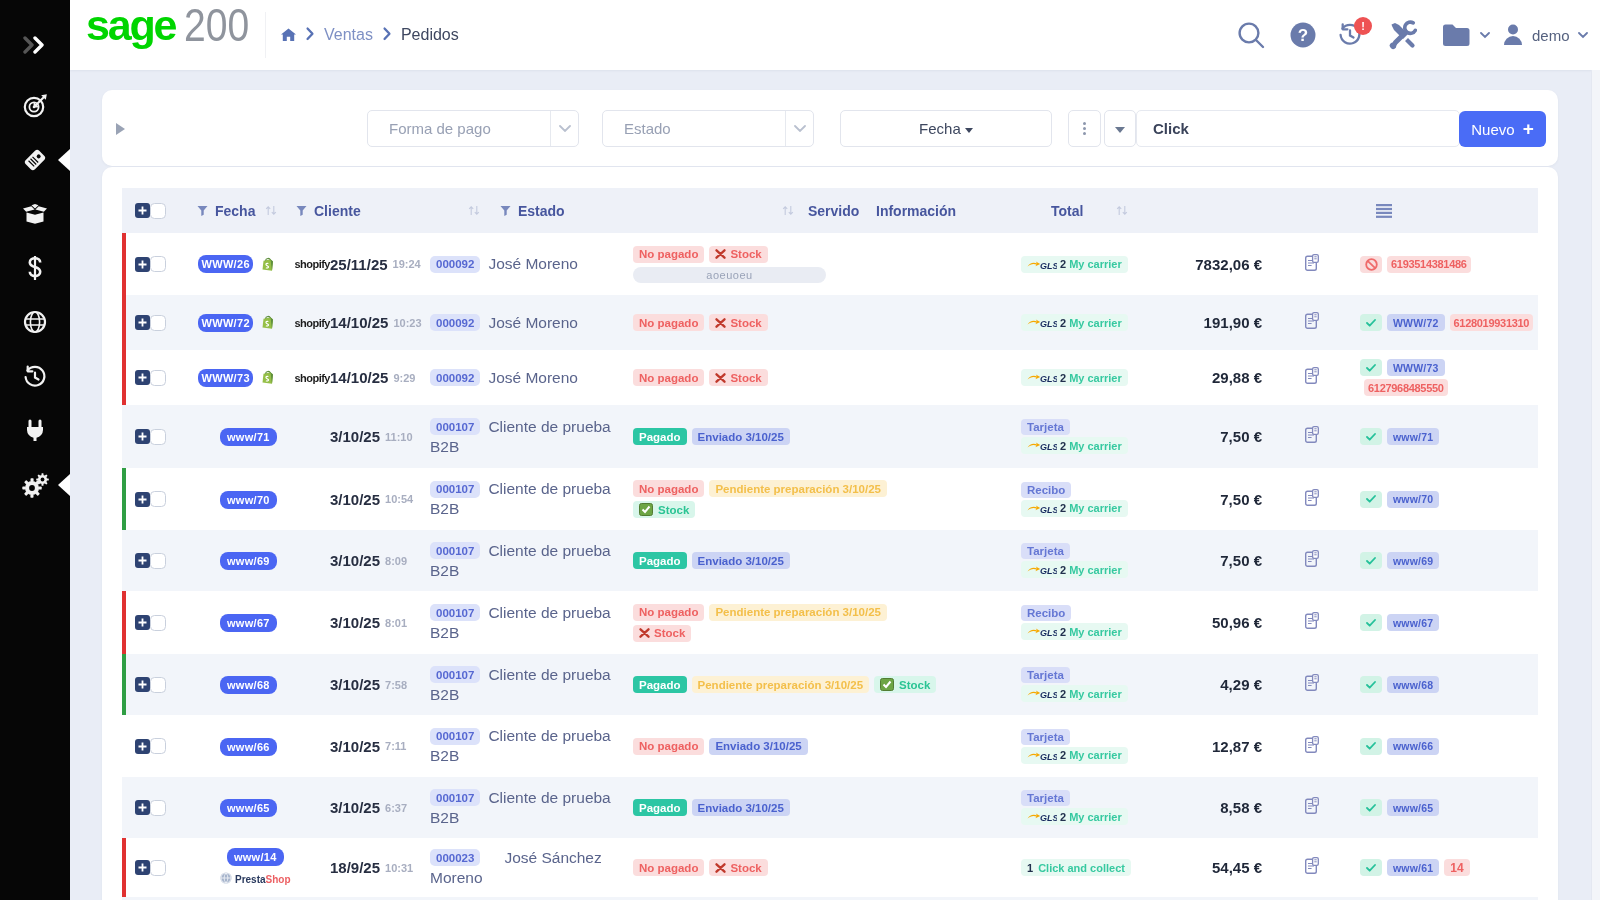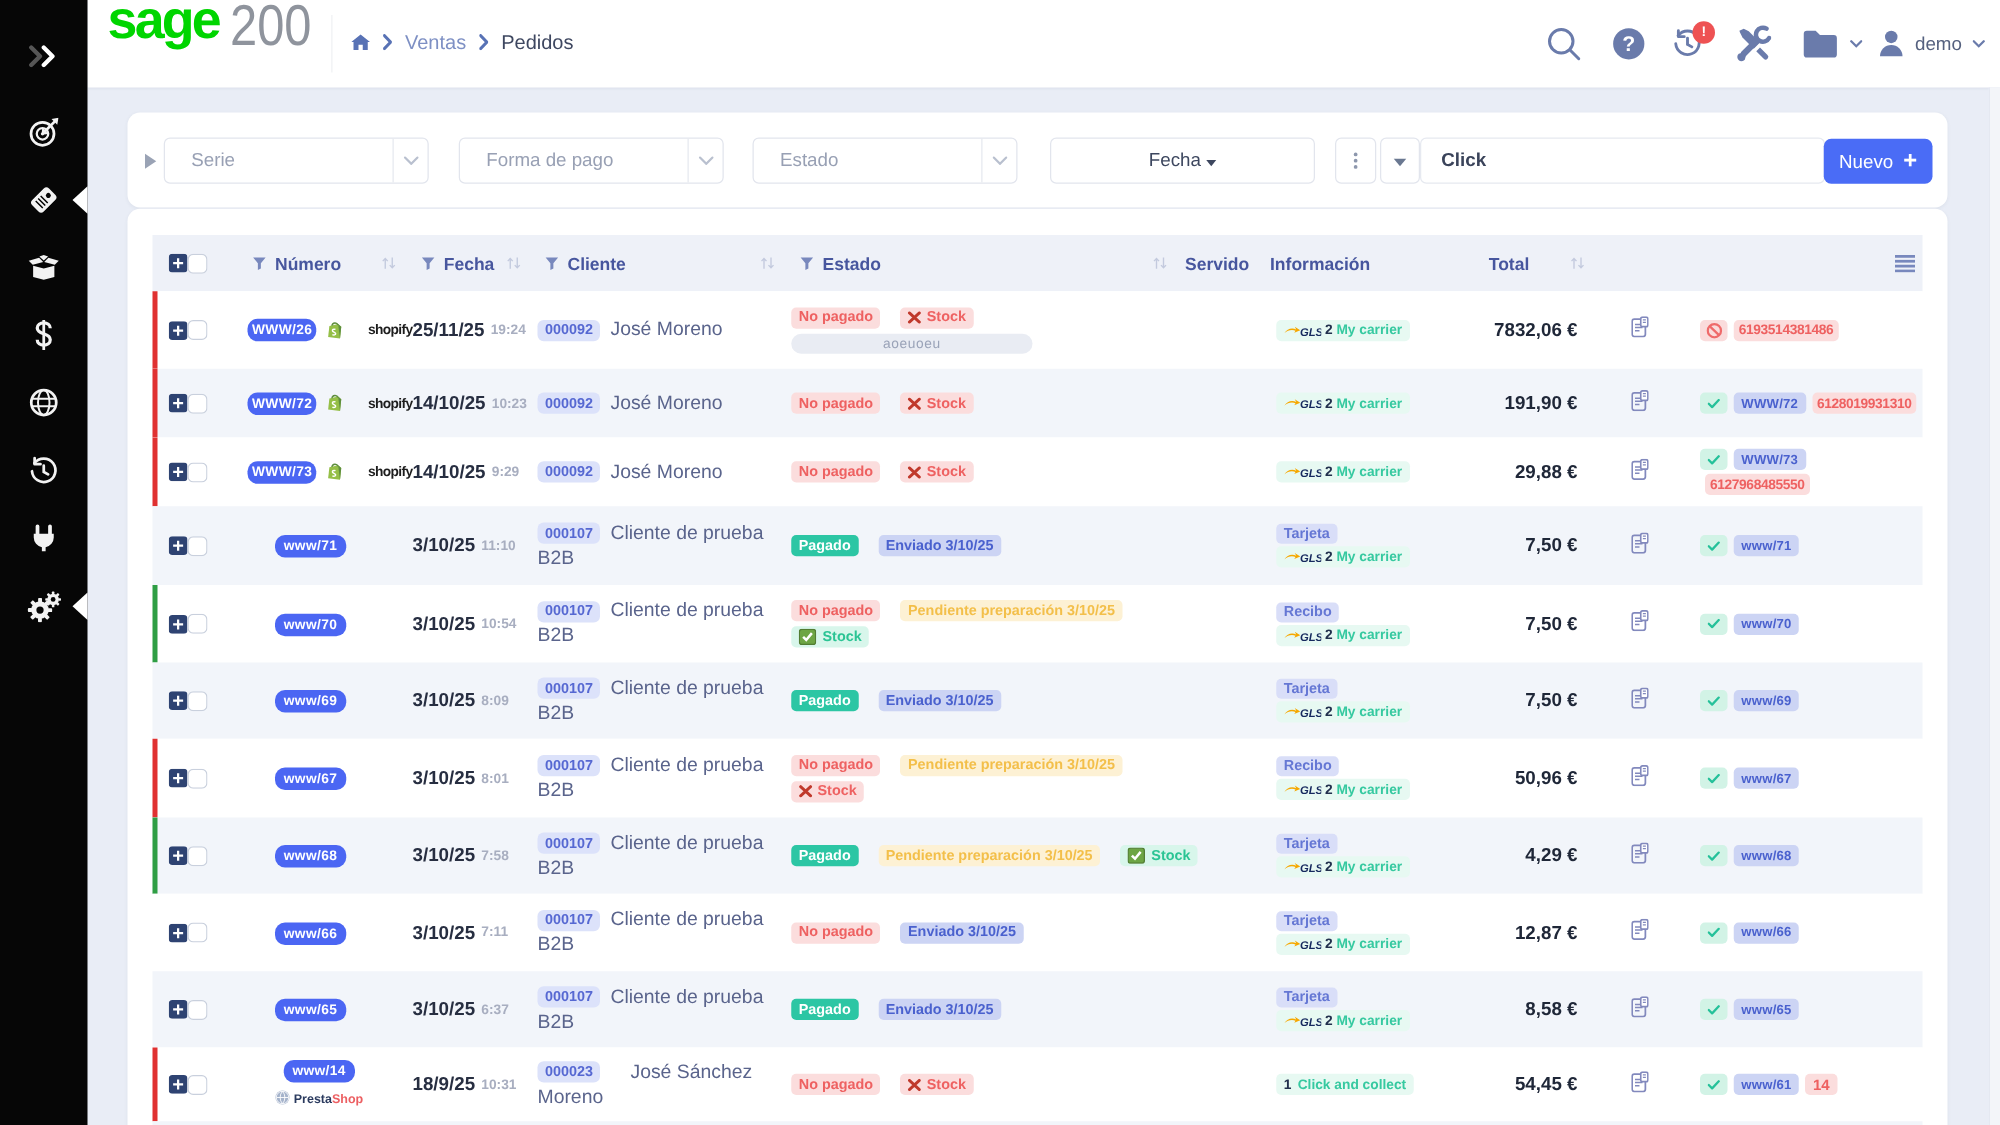--- a/index.html
+++ b/index.html
@@ -2,21 +2,21 @@
 <html><head><meta charset="utf-8"><title>Pedidos</title>
 <style>
 *{margin:0;padding:0;box-sizing:border-box}
 html,body{width:1600px;height:900px;overflow:hidden;font-family:"Liberation Sans",sans-serif;background:#e9edf6}
 
 #sidebar{position:absolute;left:0;top:0;width:70px;height:900px;background:#060606;z-index:30}
 .sic{position:absolute;left:0;width:70px;display:flex;justify-content:center;align-items:center}
 .notch{position:absolute;right:0;width:0;height:0;border-top:11px solid transparent;border-bottom:11px solid transparent;border-right:12px solid #fff}
 
 #topbar{position:absolute;left:70px;top:0;width:1530px;height:70px;background:#fff;z-index:20;box-shadow:0 1px 2px rgba(40,50,80,.06)}
-#logo{position:absolute;left:16px;top:0;height:56px;width:248px;display:flex;}
+#logo{position:absolute;left:16px;top:0;height:56px;width:248px;display:flex;align-items:center}
 #logo .sage{font-weight:bold;color:#00d500;font-size:43px;letter-spacing:-2.2px;line-height:1;margin-top:-5px}
 #logo .l200{color:#8f949d;font-size:46px;font-weight:200;letter-spacing:0;margin-left:9px;margin-top:-7px;transform:scale(.85,1.0);transform-origin:left center}
 #crumb{position:absolute;left:211px;top:0;height:70px;display:flex;align-items:center;gap:10px;font-size:16px}
 #crumb .sep{color:#5872b5;font-weight:bold;font-size:12px;transform:scaleY(1.3)}
 #crumb .lk{color:#7e90c4}
 #crumb .cur{color:#3e4760}
 #hicons{position:absolute;left:0;top:0;width:1530px;height:70px}
 .hic{position:absolute;top:0;height:70px;display:flex;align-items:center;justify-content:flex-start}
 
 #main{position:absolute;left:70px;top:70px;width:1530px;height:830px;background:#e9edf6}
@@ -70,21 +70,21 @@
 .p-gls{background:#e7f9f2;color:#36c9a0;font-size:11px;height:17px;gap:3px}
 .p-tar{background:#d9def8;color:#6577d4;font-size:11.5px;height:16px}
 .chip{display:inline-flex;align-items:center;justify-content:center;width:22px;height:17px;border-radius:4px}
 .ch-ok{background:#d2f3e6}
 .ch-no{background:#fadcdc}
 .name{color:#5a648c;font-size:15.5px;line-height:19px}
 .dt{color:#272e41;font-size:15px;font-weight:bold}
 .tm{color:#a8aec0;font-size:11px;margin-left:5px;font-weight:bold}
 .tot{color:#1f2738;font-size:15px;font-weight:bold}
 .est{display:flex;flex-direction:column;gap:4px}
-.estl{display:flex;align-items:flex-end;gap:16px}
+.estl{display:flex;align-items:flex-end;gap:5px}
 .info{display:flex;flex-direction:column;gap:2px;align-items:flex-start}
 .st2{display:flex;flex-direction:column;gap:3px}
 .stl{display:flex;align-items:center;gap:5px}
 .gbar{width:193px;height:16px;border-radius:8px;background:#e9ecf3;color:#9aa3b8;font-size:11px;display:flex;align-items:center;justify-content:center;font-weight:normal;letter-spacing:.5px}
 .shoplogo{display:inline-flex;align-items:center;gap:20px;margin-left:8px}
 .shoplogo span{font-size:11px;font-weight:bold;color:#1d1d1d;letter-spacing:-.5px}
 .presta{display:flex;align-items:center;gap:3px;justify-content:center;margin-top:3px}
 .presta .a{color:#2a3a5e;font-weight:bold;font-size:10px}
 .presta .b{color:#ec5f62;font-weight:bold;font-size:10px}
 .g2{color:#22304d;font-weight:bold;font-size:11px}
@@ -243,28 +243,20 @@
         <svg width="10" height="7" viewBox="0 0 10 7">
           <path d="M1 1 L5.0 5.0 L9 1" stroke="#6a7bab" stroke-width="1.8" fill="none" stroke-linecap="round"></path>
         </svg>
       </div>
     </div>
   </div>
 <div id="main">
 <div class="card" id="fcard">
       <div class="fwrap" style="width:100%">
         <div class="ftri" style="left:14px;top:13px"></div>
-        <div class="sel" style="position:absolute;left:29px;top:0;width:212px">
-          <span class="lab">Serie</span>
-          <span class="chev">
-            <svg width="12" height="7" viewBox="0 0 12 7">
-              <path d="M1 1 L6.0 6.0 L11 1" stroke="#b9c0cf" stroke-width="1.8" fill="none" stroke-linecap="round"></path>
-            </svg>
-          </span>
-        </div>
         <div class="sel" style="position:absolute;left:265px;top:0;width:212px">
           <span class="lab">Forma de pago</span>
           <span class="chev">
             <svg width="12" height="7" viewBox="0 0 12 7">
               <path d="M1 1 L6.0 6.0 L11 1" stroke="#b9c0cf" stroke-width="1.8" fill="none" stroke-linecap="round"></path>
             </svg>
           </span>
         </div>
         <div class="sel" style="position:absolute;left:500px;top:0;width:212px">
           <span class="lab">Estado</span>
@@ -294,28 +286,20 @@
         <div class="tr thead">
           <div class="c c1" style="gap:0px">
             <svg width="15" height="15" viewBox="0 0 15 15">
               <rect x="0" y="0" width="15" height="15" rx="3" fill="#2e4372"></rect>
               <path d="M7.5 3.5 v8 M3.5 7.5 h8" stroke="#fff" stroke-width="1.8"></path>
             </svg>
             <svg width="16" height="16" viewBox="0 0 16 16">
               <rect x="0.5" y="0.5" width="15" height="15" rx="4" fill="#fff" stroke="#c9d0dd" stroke-width="1"></rect>
             </svg>
           </div>
-          <div class="c c2"><span class="funnel"><svg width="11" height="11" viewBox="0 0 11 11">
-                <path d="M0.5 1 h10 l-3.8 4.6 v4.2 l-2.4 1.1 v-5.3 Z" fill="#7888bd"></path>
-              </svg></span>Número<span class="sort" style="left:115px">
-              <svg width="12" height="11" viewBox="0 0 12 11">
-                <path d="M3.2 10 V2 M1.2 3.9 L3.2 1.8 L5.2 3.9" stroke="#c3cade" stroke-width="1.1" fill="none"></path>
-                <path d="M8.8 1 V9 M6.8 7.1 L8.8 9.2 L10.8 7.1" stroke="#c3cade" stroke-width="1.1" fill="none"></path>
-              </svg>
-            </span></div>
           <div class="c c3"><span class="funnel"><svg width="11" height="11" viewBox="0 0 11 11">
                 <path d="M0.5 1 h10 l-3.8 4.6 v4.2 l-2.4 1.1 v-5.3 Z" fill="#7888bd"></path>
               </svg></span>Fecha<span class="sort" style="left:75px">
               <svg width="12" height="11" viewBox="0 0 12 11">
                 <path d="M3.2 10 V2 M1.2 3.9 L3.2 1.8 L5.2 3.9" stroke="#c3cade" stroke-width="1.1" fill="none"></path>
                 <path d="M8.8 1 V9 M6.8 7.1 L8.8 9.2 L10.8 7.1" stroke="#c3cade" stroke-width="1.1" fill="none"></path>
               </svg>
             </span></div>
           <div class="c c4"><span class="funnel"><svg width="11" height="11" viewBox="0 0 11 11">
                 <path d="M0.5 1 h10 l-3.8 4.6 v4.2 l-2.4 1.1 v-5.3 Z" fill="#7888bd"></path>

